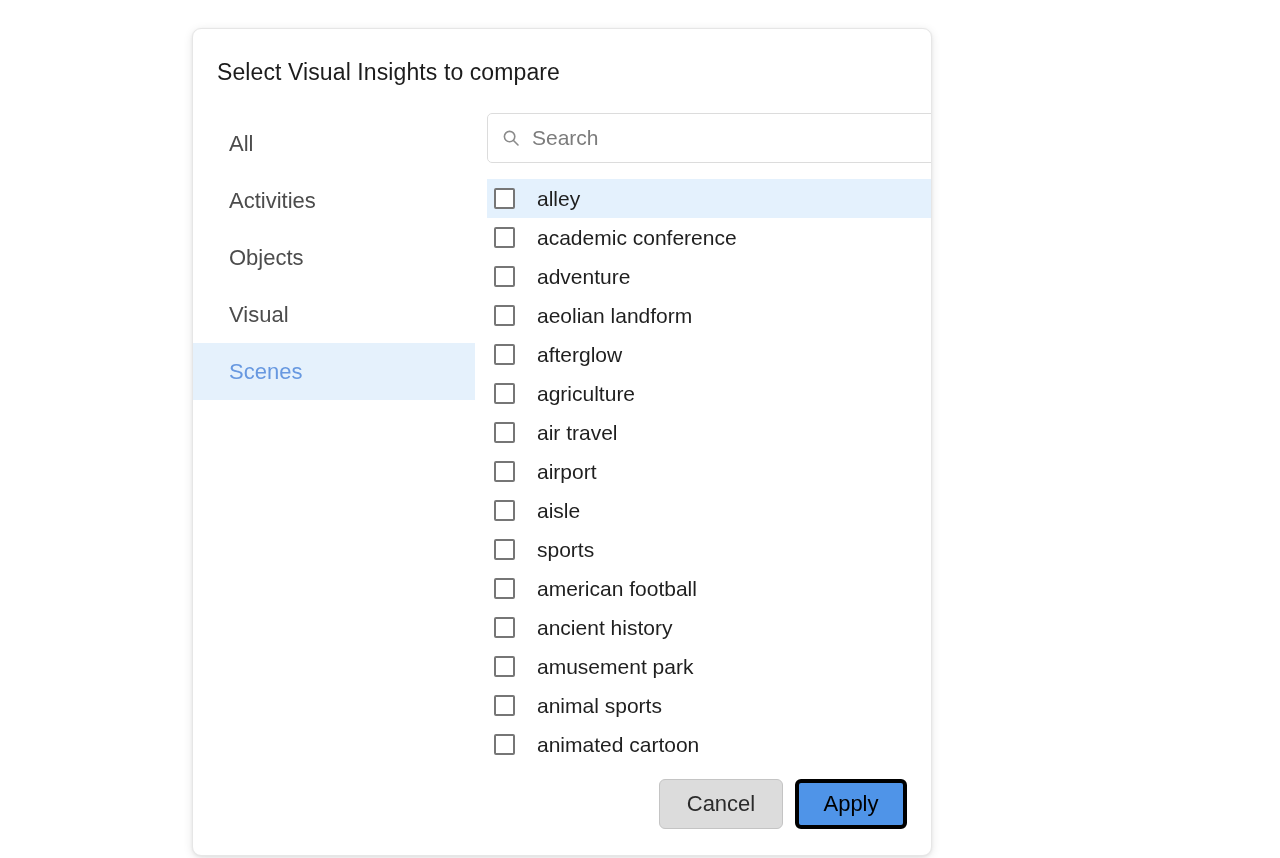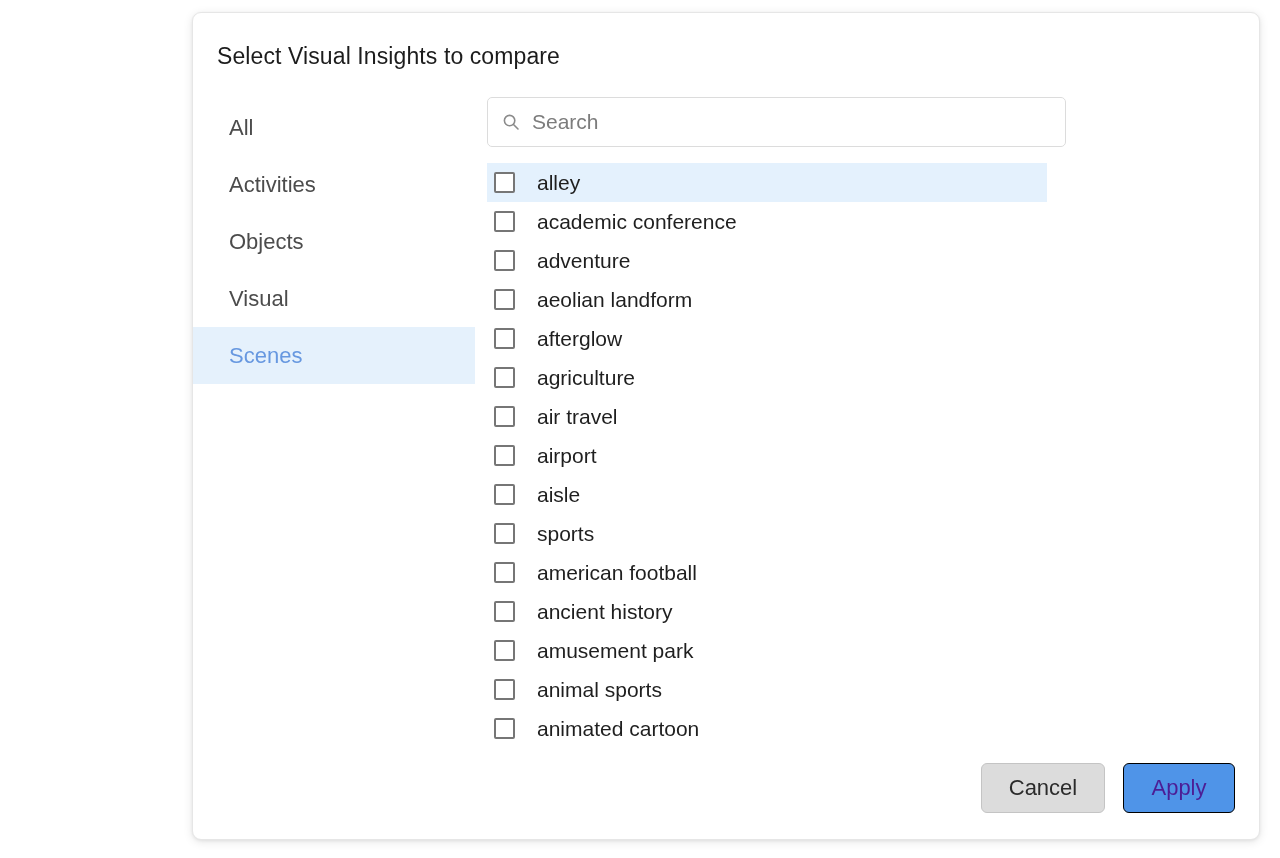--- a/index.html
+++ b/index.html
@@ -14,22 +14,22 @@
     font-family: "Liberation Sans", sans-serif;
     -webkit-font-smoothing: antialiased;
     overflow: hidden;
     position: relative;
   }
 
   
   .dialog {
     position: absolute;
     left: 192px;
-    top: 12px;
-    width: 1068px;
+    top: 28px;
+    width: 740px;
     height: 828px;
     background: #ffffff;
     border: 1px solid #e6e6e6;
     border-radius: 9px;
     box-sizing: border-box;
     box-shadow: 0 2px 10px rgba(0,0,0,0.10), 0 1px 3px rgba(0,0,0,0.06);
     overflow: hidden;
   }
 
   .dialog-title {
@@ -149,21 +149,21 @@
     white-space: nowrap;
   }
 
   
   .footer {
     position: absolute;
     right: 24px;
     bottom: 26px;
     display: flex;
     align-items: center;
-    gap: 18px;
+    gap: 12px;
   }
   .btn {
     font-family: "Liberation Sans", sans-serif;
     font-size: 22px;
     border-radius: 6px;
     box-sizing: border-box;
     cursor: pointer;
     height: 50px;
     display: flex;
     align-items: center;
@@ -172,22 +172,22 @@
   }
   .btn-cancel {
     width: 124px;
     background: #dcdcdc;
     border: 1px solid #c4c4c4;
     color: #2b2b2b;
   }
   .btn-apply {
     width: 112px;
     background: #4f94e8;
-    border: 1px solid #000000;
-    color: #4c1d95;
+    border: 4px solid #000000;
+    color: #000000;
   }
 </style>
 </head>
 <body>
 
 <div class="dialog">
 
   <div class="dialog-title">Select Visual Insights to compare</div>
 
   <div class="sidebar" id="sidebar">

